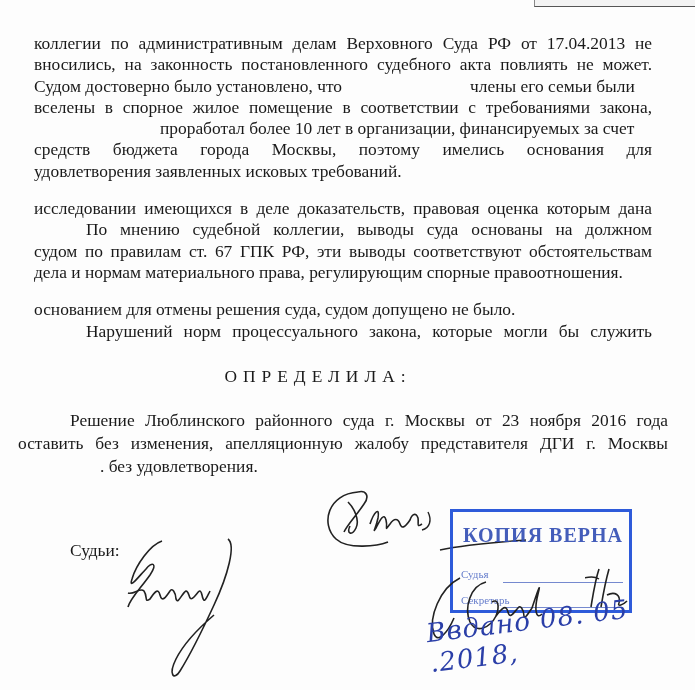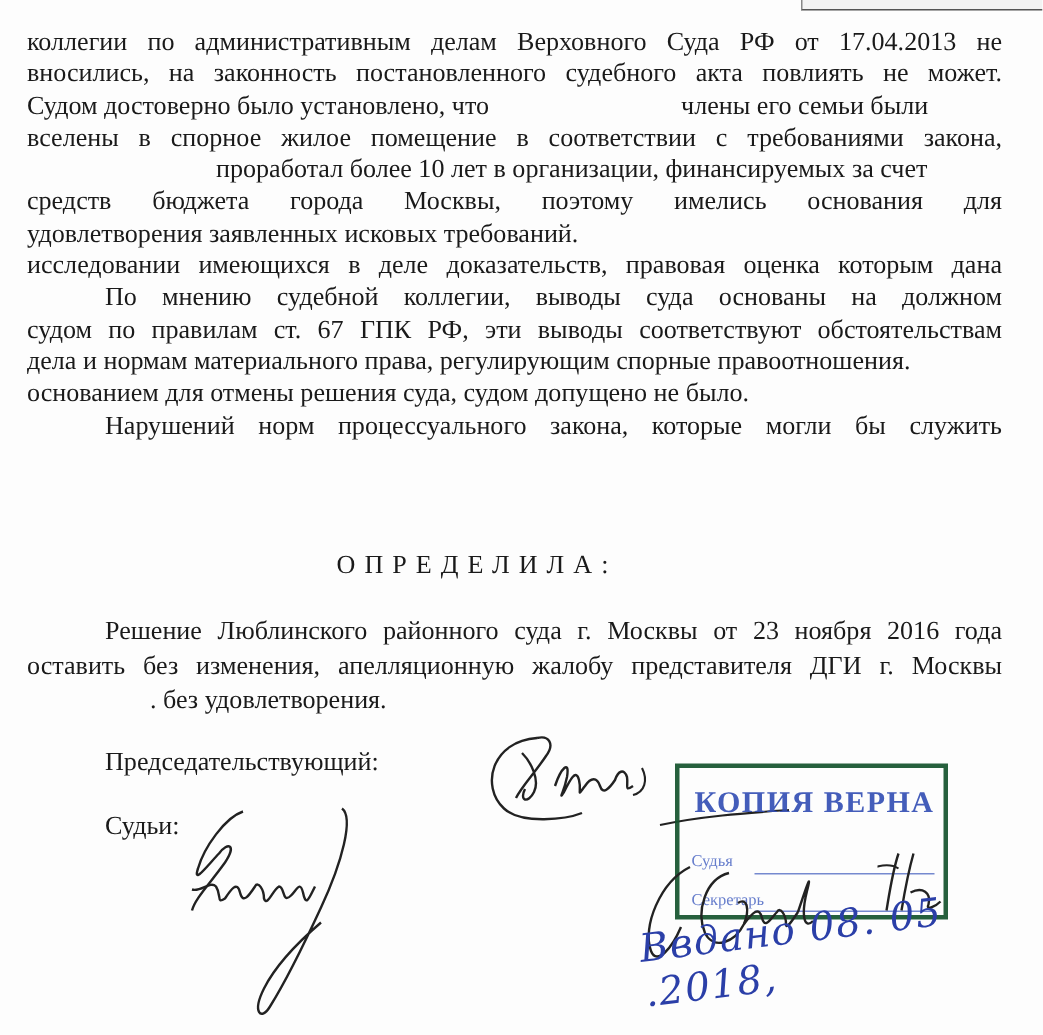--- a/index.html
+++ b/index.html
@@ -32,21 +32,21 @@
     .body-text {
       position: absolute;
       left: 18px;
       top: 17px;
       width: 650px;
       font-size: 17.4px;
       line-height: 21.3px;
       text-align: justify;
     }
     .body-text p {
-      margin: 0;
+      margin: 16px;
     }
     .line {
       display: block;
       text-align: justify;
       text-align-last: justify;
       white-space: nowrap;
     }
     .line.last {
       text-align-last: left;
     }
@@ -81,21 +81,21 @@
     }
     .sig {
       position: absolute;
     }
     .stamp {
       position: absolute;
       left: 450px;
       top: 509px;
       width: 182px;
       height: 104px;
-      border: 3px solid #14532d;
+      border: 3px solid #1d4ed8;
       box-sizing: border-box;
       color: #3d55b8;
       opacity: 0.92;
     }
     .stamp-title {
       position: absolute;
       left: 10px;
       top: 12px;
       font-size: 20px;
       font-weight: bold;
@@ -157,21 +157,20 @@
   </div>
 
   <div class="heading">ОПРЕДЕЛИЛА:</div>
 
   <div class="decision">
     <span class="line indent">Решение Люблинского районного суда г. Москвы от 23 ноября 2016 года</span>
     <span class="line">оставить без изменения, апелляционную жалобу представителя ДГИ г. Москвы</span>
     <span class="line last"><span class="gap-c"></span><span>. без удовлетворения.</span></span>
   </div>
 
-  <div class="signature-label" style="left:70px; top:497px;">Председательствующий:</div>
   <div class="signature-label" style="left:70px; top:540px;">Судьи:</div>
 
   <svg class="sig" style="left:318px; top:484px;" width="130" height="70" viewBox="0 0 130 70">
     <path d="M40 8 C10 10 2 40 18 55 C30 66 60 62 70 58" fill="none" stroke="#222" stroke-width="1.6"></path>
     <path d="M40 8 C48 6 52 12 46 20 C38 32 30 40 26 48 M30 18 C36 24 42 36 38 44 C34 52 28 50 32 42" fill="none" stroke="#222" stroke-width="1.6"></path>
     <path d="M52 40 C56 28 62 22 60 34 C58 44 54 50 58 44 C62 36 66 28 68 36 C70 44 66 48 72 40 C76 34 80 34 82 40 C84 46 88 42 92 36 C94 30 98 28 100 34 C101 40 98 44 104 40" fill="none" stroke="#222" stroke-width="1.6"></path>
     <path d="M110 28 C114 36 112 44 104 46" fill="none" stroke="#222" stroke-width="1.4"></path>
   </svg>
   <svg class="sig" style="left:438px; top:534px;" width="90" height="20" viewBox="0 0 90 20">
     <path d="M2 16 C30 10 60 8 88 6" fill="none" stroke="#222" stroke-width="1.4"></path>

